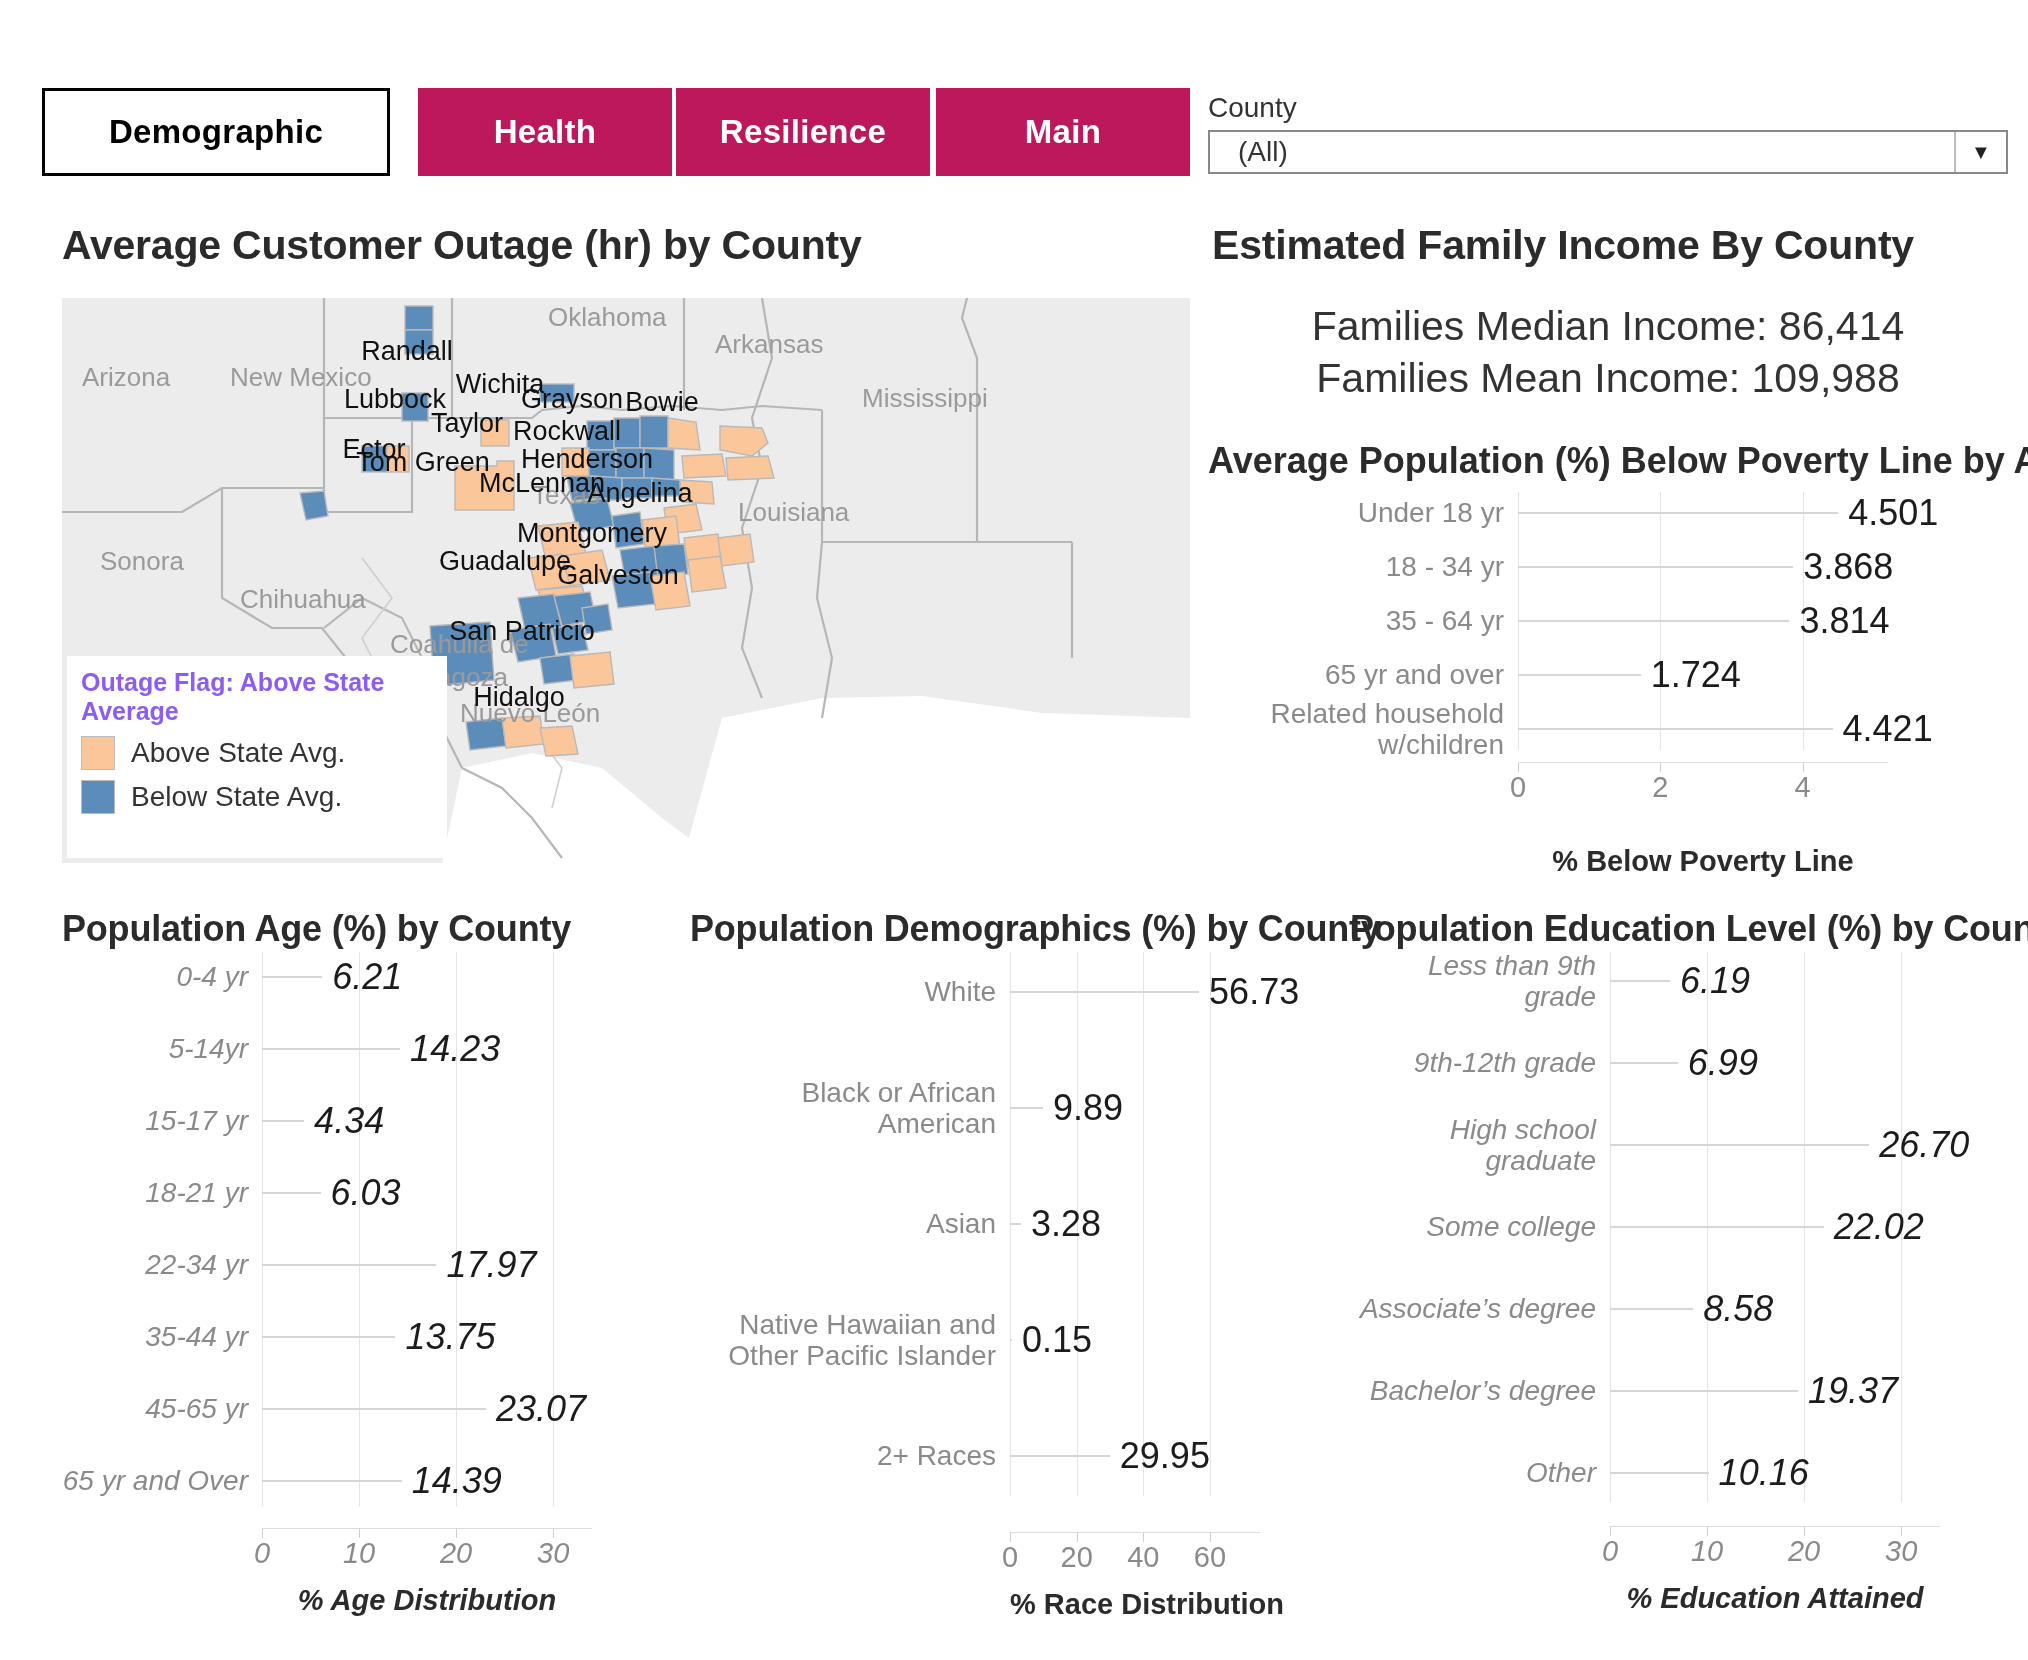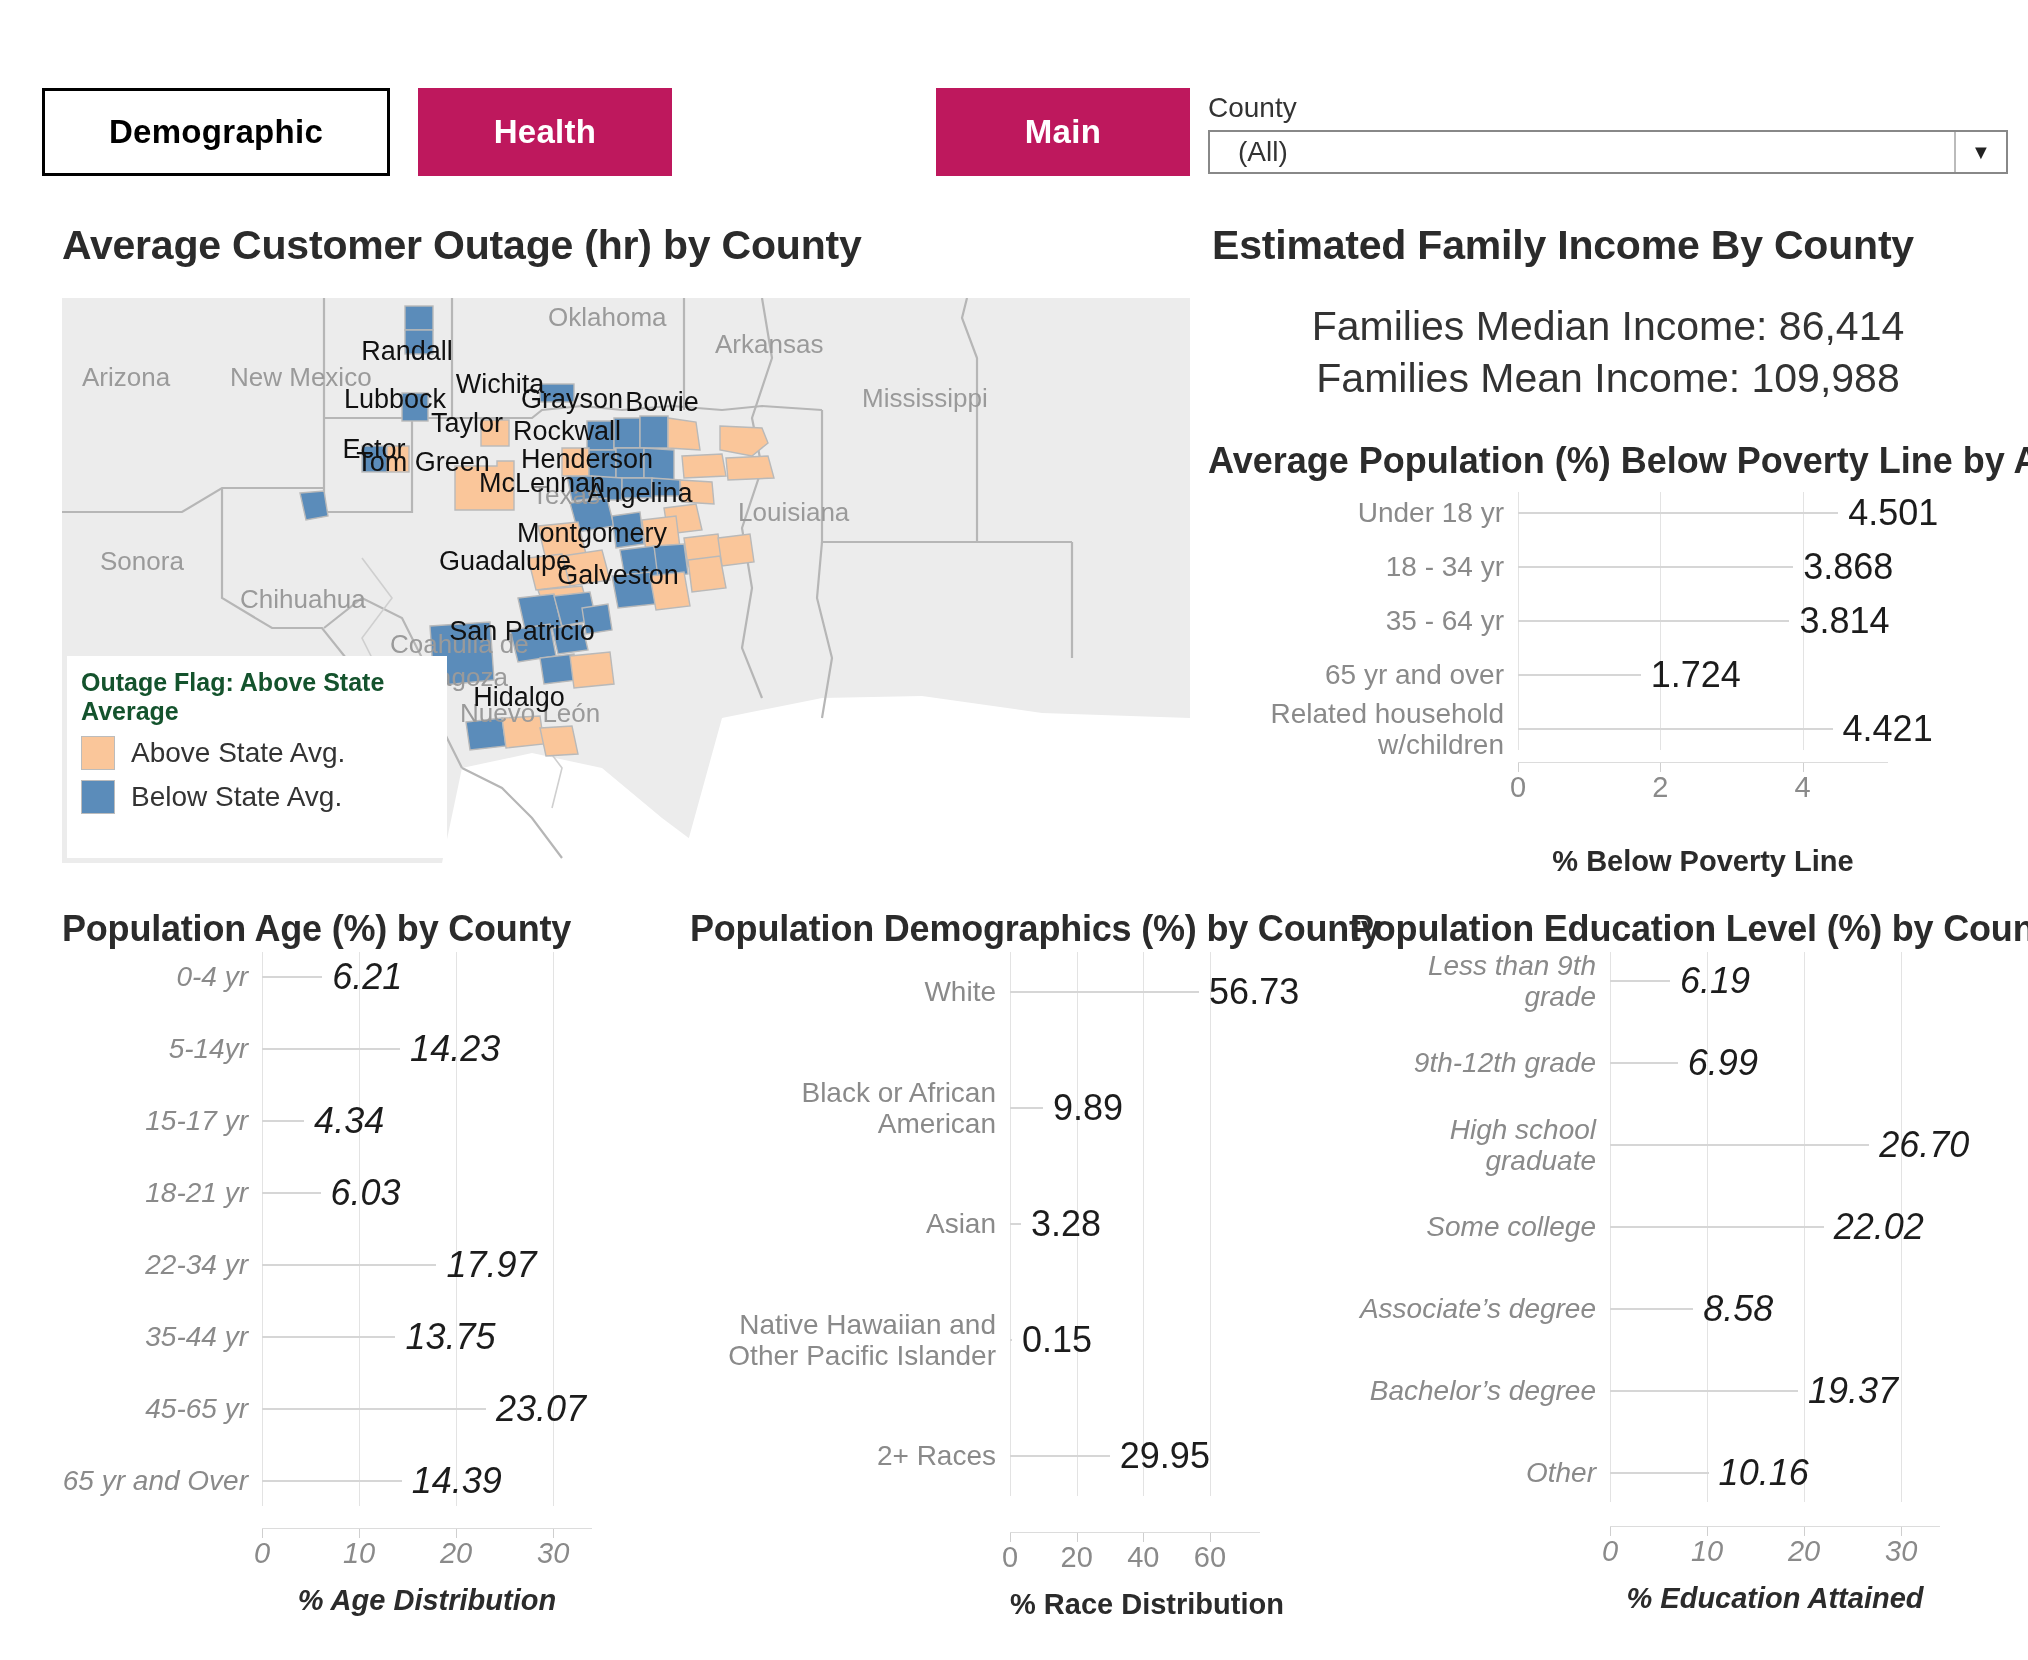--- a/index.html
+++ b/index.html
@@ -62,21 +62,21 @@
   #map svg { position:absolute; left:0; top:0; }
   .state-lbl { fill:#9a9a9a; font-size:26px; font-family:"Liberation Sans", sans-serif; }
   .cty-lbl   { fill:#111111; font-size:27px; font-family:"Liberation Sans", sans-serif; }
   .cty-above { fill:#fac69a; stroke:#b9b9b9; stroke-width:1.4; }
   .cty-below { fill:#5b8cba; stroke:#b9b9b9; stroke-width:1.4; }
 
   #map-legend {
     position:absolute; left:5px; top:358px; width:380px; height:202px;
     background:#ffffff; padding:12px 14px 10px 14px;
   }
-  #legend-title { font-size:25px; font-weight:bold; color:#14532d; margin-bottom:10px; }
+  #legend-title { font-size:25px; font-weight:bold; color:#8b5cf6; margin-bottom:10px; }
   .legend-row { display:flex; align-items:center; margin-top:10px; }
   .legend-sw  { width:34px; height:34px; border:1px solid #bcbcbc; margin-right:16px; }
   .legend-txt { font-size:28px; color:#333; }
 
   
   #income-panel { position:absolute; left:1208px; top:300px; width:800px; }
   .income-line {
     font-size:41px; color:#333; text-align:center; line-height:1.28;
     white-space:nowrap;
   }
@@ -133,20 +133,23 @@
 </style>
 </head>
 <body>
 
 <div id="topbar">
   <div class="navbtn active" id="nav0">
       <span>Demographic</span>
     </div>
   <div class="navbtn dark" id="nav1">
       <span>Health</span>
+    </div>
+  <div class="navbtn dark" id="nav2">
+      <span>Resilience</span>
     </div>
   <div class="navbtn dark" id="nav3">
       <span>Main</span>
     </div>
 
   <div id="county-filter">
     <div id="county-label">County</div>
     <div id="county-select">
       <div id="county-value">(All)</div>
       <div id="county-caret">▼</div>

